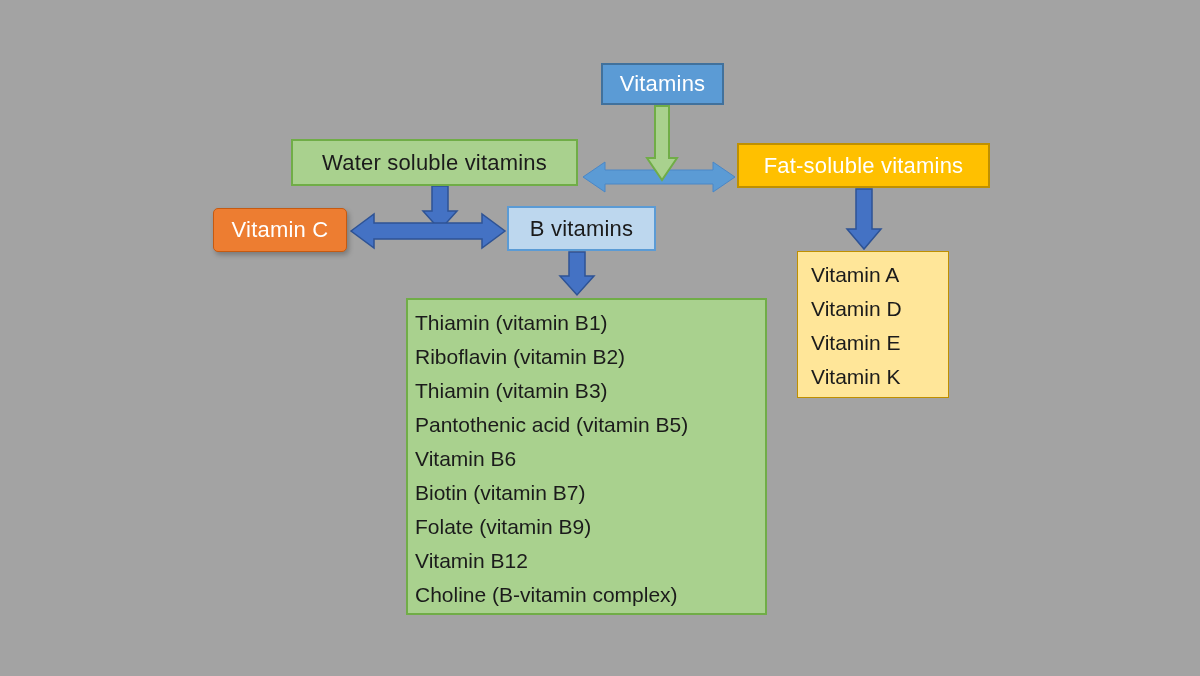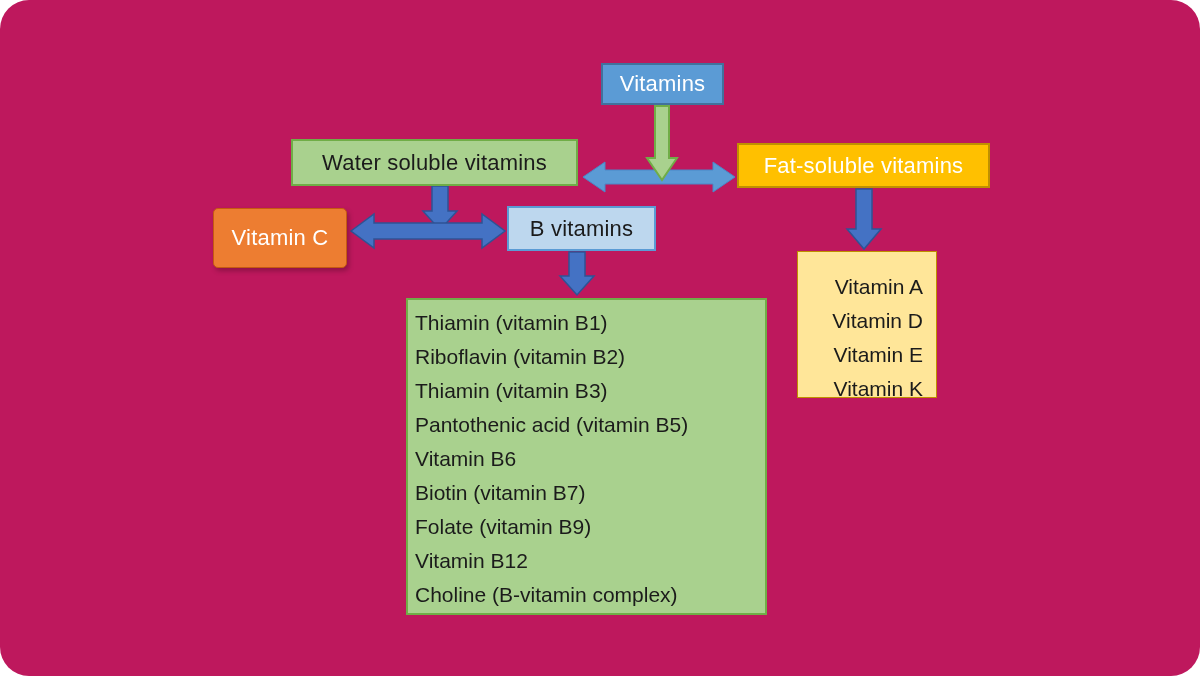--- a/index.html
+++ b/index.html
@@ -1,56 +1,55 @@
 <!DOCTYPE html>
 <html style="--blue-fill: #5B9BD5; --blue-border: #41719C; --green-fill: #A9D18E; --green-border: #70AD47; --gold-fill: #FFC000; --gold-border: #BF9000; --orange-fill: #ED7D31; --orange-border: #C55A11; --lightblue-fill: #BDD7EE; --lightblue-border: #5B9BD5; --peach-fill: #FFE699; --peach-border: #BF8F00; --arrow-dark: #4472C4; --arrow-dark-border: #2E5395; --arrow-light: #5B9BD5; --arrow-light-border: #4A87C7; --arrow-green: #A9D18E; --arrow-green-border: #70AD47; --text-dark: #1B1B1B; --text-light: #FFFFFF;"><head>
 <meta charset="utf-8">
 <style>
   html,body{margin:0;padding:0;background:#ffffff;}
   #canvas{
-    position:relative;width:1200px;height:676px;background:#be185d;overflow:hidden;
+    position:relative;width:1200px;height:676px;background:#a3a3a3;overflow:hidden;
     font-family:"Liberation Sans", sans-serif;
-    border-radius:29px;
   }
   .node{
     position:absolute;display:flex;align-items:center;justify-content:center;
     box-sizing:border-box;font-size:22px;letter-spacing:.2px;white-space:nowrap;
   }
   #vitamins-box{
     left:601px;top:63px;width:123px;height:42px;
     background:var(--blue-fill);border:2px solid var(--blue-border);color:var(--text-light);
   }
   #water-soluble-box{
     left:291px;top:139px;width:287px;height:47px;
     background:var(--green-fill);border:2px solid var(--green-border);color:var(--text-dark);
   }
   #fat-soluble-box{
     left:737px;top:143px;width:253px;height:45px;
     background:var(--gold-fill);border:2px solid var(--gold-border);color:var(--text-light);
   }
   #vitamin-c-box{
-    left:213px;top:208px;width:134px;height:60px;border-radius:5px;
+    left:213px;top:208px;width:134px;height:44px;border-radius:5px;
     background:var(--orange-fill);border:1px solid var(--orange-border);color:var(--text-light);
     box-shadow:2px 3px 5px rgba(0,0,0,0.25);
   }
   #b-vitamins-box{
     left:507px;top:206px;width:149px;height:45px;
     background:var(--lightblue-fill);border:2px solid var(--lightblue-border);color:var(--text-dark);
   }
   .list-box{
     position:absolute;box-sizing:border-box;font-size:21px;color:var(--text-dark);
     line-height:34px;
   }
   #b-list-box{
     left:406px;top:298px;width:361px;height:317px;padding:6px 7px;
     background:var(--green-fill);border:2px solid var(--green-border);
   }
   #fat-list-box{
-    left:797px;top:251px;width:140px;height:147px;padding:18px 13px;
-    background:var(--peach-fill);border:1.5px solid var(--peach-border);text-align:right;
+    left:797px;top:251px;width:152px;height:147px;padding:6px 13px;
+    background:var(--peach-fill);border:1.5px solid var(--peach-border);
   }
   .list-line{white-space:nowrap;}
   #arrow-layer{position:absolute;left:0;top:0;width:1200px;height:676px;}
   .arrow-dark{fill:var(--arrow-dark);stroke:var(--arrow-dark-border);stroke-width:1.5;}
   .arrow-light{fill:var(--arrow-light);stroke:var(--arrow-light-border);stroke-width:1;}
   .arrow-green{fill:var(--arrow-green);stroke:var(--arrow-green-border);stroke-width:2;}
 </style>
 </head>
 <body>
 

